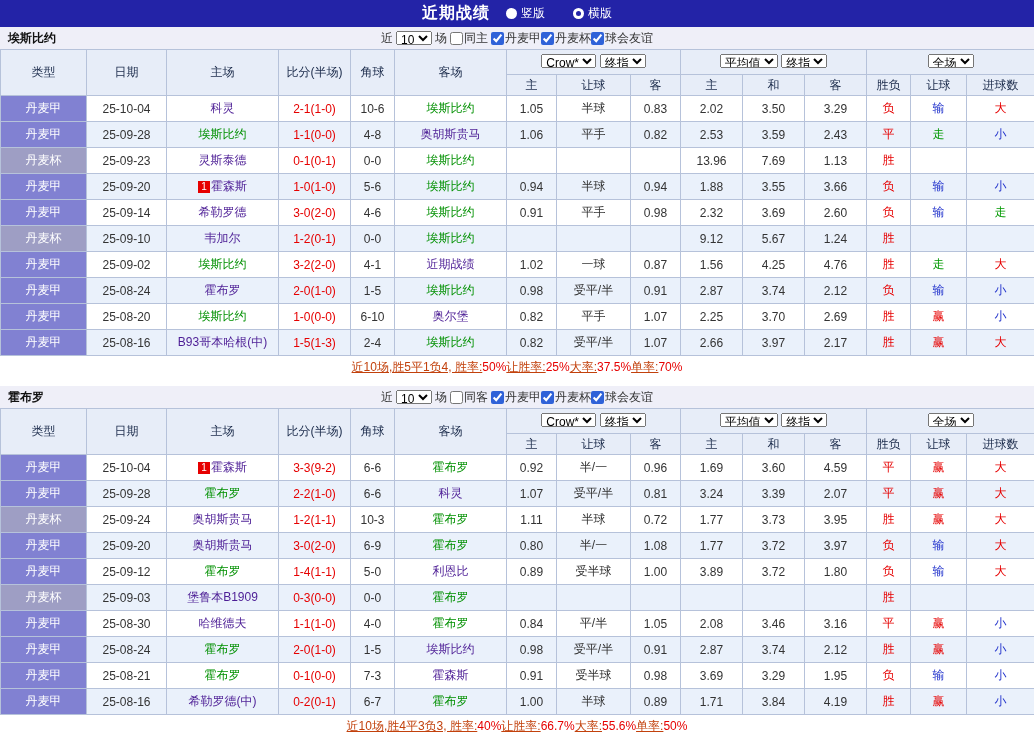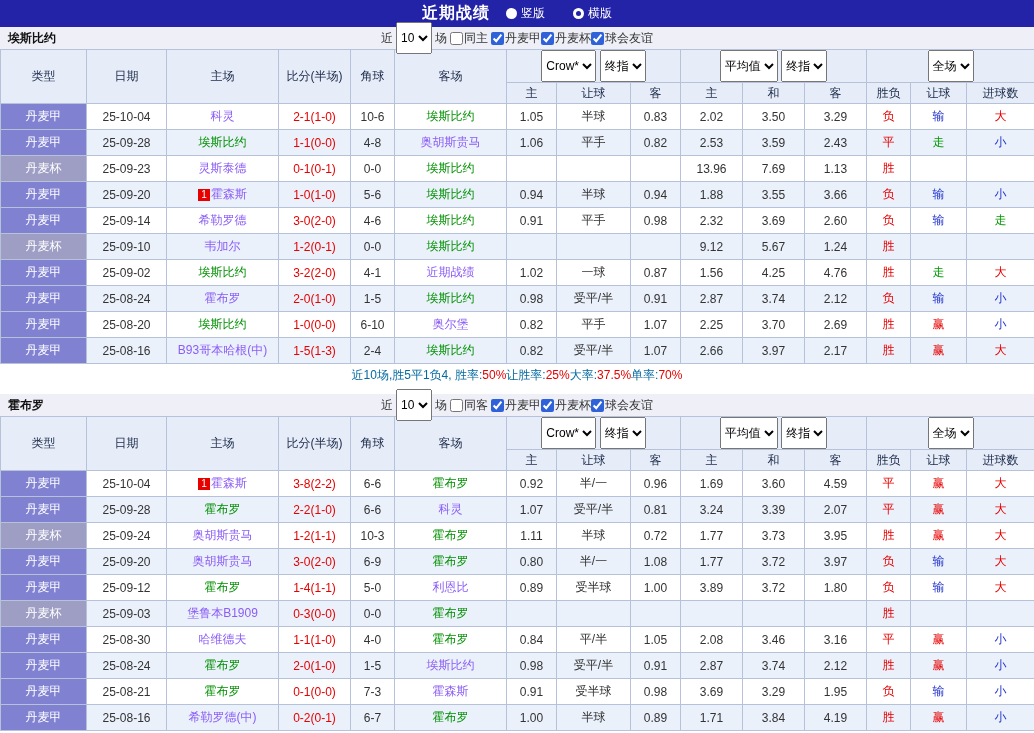--- a/index.html
+++ b/index.html
@@ -17,42 +17,42 @@
   .radio-wrap { display:inline-flex; align-items:center; gap:4px; cursor:pointer; }
   .radio { width:11px; height:11px; border-radius:50%; background:#fff; position:relative; display:inline-block; }
   .radio.checked::after { content:""; position:absolute; left:3px; top:3px; width:5px; height:5px; border-radius:50%; background:var(--titlebar,#2323a7); }
 
   .filter-bar {
     height:22px; background:var(--filter-bg,#efeff8);
     position:relative; display:flex; align-items:center; justify-content:center;
   }
   .team-name { position:absolute; left:8px; font-weight:bold; color:#111; }
   .filters { display:flex; align-items:center; gap:3px; }
-  .filters select, .grid select { height:32px; font-size:12px; font-family:inherit; }
+  .filters select, .grid select { height:14px; font-size:12px; font-family:inherit; }
   .cb { display:inline-flex; align-items:center; cursor:pointer; }
   .cb input { width:13px; height:13px; margin:0 1px 0 0; accent-color:var(--check-blue,#2f62d8); }
   .league-group { display:inline-flex; align-items:center; }
 
   .grid { border-collapse:collapse; table-layout:fixed; width:1034px;border-radius:27px; }
   .grid th, .grid td { border:1px solid var(--grid-border,#b6c2da); text-align:center; white-space:nowrap; overflow:hidden; padding:0 1px; }
   .grid thead th { background:var(--header-bg,#e7edf8); font-weight:normal; color:#1a2a4a; }
   .grid thead tr:first-child th { height:25px; }
   .grid thead tr:last-child th { height:21px; }
   .grid tbody td { height:26px; background:#fff; }
   .grid tbody tr:nth-child(even) td { background:var(--row-alt,#eaf1fb); }
   .grid td.type-league { background:var(--league-bg,#8181d2) !important; color:#fff; }
   .grid td.type-cup { background:var(--cup-bg,#9e9ec4) !important; color:#fff; }
   .grid td.score { color:var(--red,#e60000); }
-  .team { color:#8b5cf6; cursor:pointer; }
+  .team { color:#4c1d95; cursor:pointer; }
   .team.focus { color:var(--focus-team,#009000); }
   .badge { display:inline-block; min-width:12px; height:12px; line-height:12px; background:var(--red,#e60000); color:#fff; font-size:10px; margin-right:1px; }
   .c-red { color:var(--red,#e60000); }
   .c-blue { color:var(--blue,#2233cc); }
   .c-green { color:var(--green,#009900); }
-  .c-dark { color:#0369a1; }
+  .c-dark { color:#c2410c;text-decoration:underline; }
   .summary { height:22px; display:flex; align-items:center; justify-content:center; }
   .section-gap { height:8px; background:#fff; }
 </style>
 </head>
 <body>
 
 <div class="titlebar">
   <span class="title">近期战绩</span>
   <span class="radio-group" style="display:inline-flex;gap:28px;">
       <label class="radio-wrap">
@@ -408,21 +408,21 @@
           <th>胜负</th>
           <th>让球</th>
           <th>进球数</th>
         </tr>
       </thead>
       <tbody>
           <tr>
             <td class="type-league">丹麦甲</td>
             <td>25-10-04</td>
             <td><span class="badge">1</span><span class="team">霍森斯</span></td>
-            <td class="score">3-8(2-2)</td>
+            <td class="score">3-3(9-2)</td>
             <td>6-6</td>
             <td><span class="team focus">霍布罗</span></td>
             <td>0.92</td>
             <td>半/一</td>
             <td>0.96</td>
             <td>1.69</td>
             <td>3.60</td>
             <td>4.59</td>
             <td class="c-red">平</td>
             <td class="c-red">赢</td>

